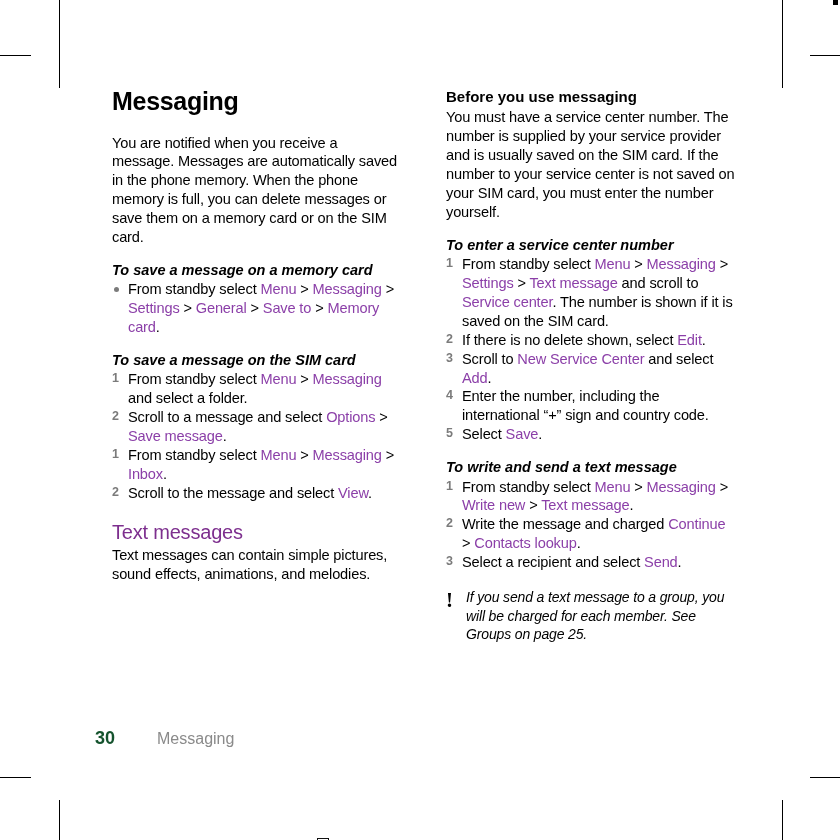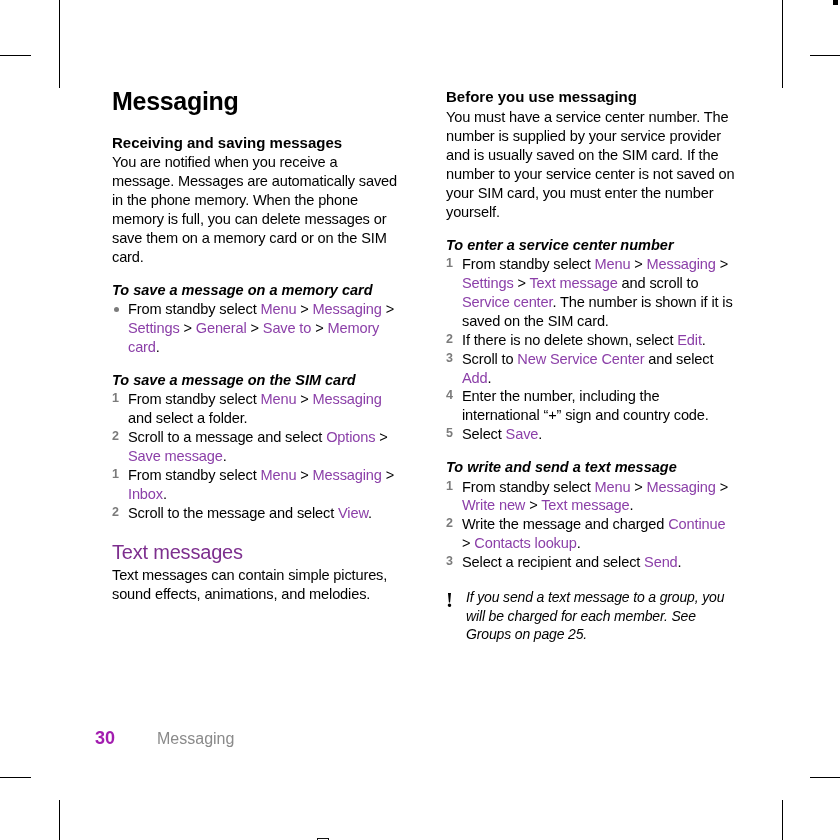--- a/index.html
+++ b/index.html
@@ -162,21 +162,21 @@
   .page-footer {
     position: absolute;
     left: 95px;
     top: 728px;
     display: flex;
     align-items: baseline;
   }
   .page-number {
     font-size: 18px;
     font-weight: bold;
-    color: #a21caf;
+    color: #14532d;
     margin-right: 42px;
   }
   .footer-chapter {
     font-size: 16px;
     color: #8a8a8a;
   }
 
   
   .preflight-bar {
     position: absolute;
@@ -255,21 +255,20 @@
 <div class="crop-mark cm-h-bl"></div>
 <div class="crop-mark cm-h-br"></div>
 <div class="crop-mark cm-dot"></div>
 
 <div class="page">
 
   <div class="col col-left">
 
     <h1 class="chapter-title">Messaging</h1>
 
-    <h3 class="sub-heading">Receiving and saving messages</h3>
     <p class="body-text">You are notified when you receive a message. Messages are automatically saved in the phone memory. When the phone memory is full, you can delete messages or save them on a memory card or on the SIM card.</p>
 
     <h3 class="proc-heading">To save a message on a memory card</h3>
     <ul class="proc-list-bullet">
         <li><span class="li-bullet"></span><span>From standby select </span><span class="ui">Menu</span><span> &gt; </span><span class="ui">Messaging</span><span> &gt; </span><span class="ui">Settings</span><span> &gt; </span><span class="ui">General</span><span> &gt; </span><span class="ui">Save to</span><span> &gt; </span><span class="ui">Memory card</span><span>.</span></li>
       </ul>
 
     <h3 class="proc-heading">To save a message on the SIM card</h3>
     <ol class="proc-list">
         <li><span class="li-num">1</span><span>From standby select </span><span class="ui">Menu</span><span> &gt; </span><span class="ui">Messaging</span><span> and select a folder.</span></li>

